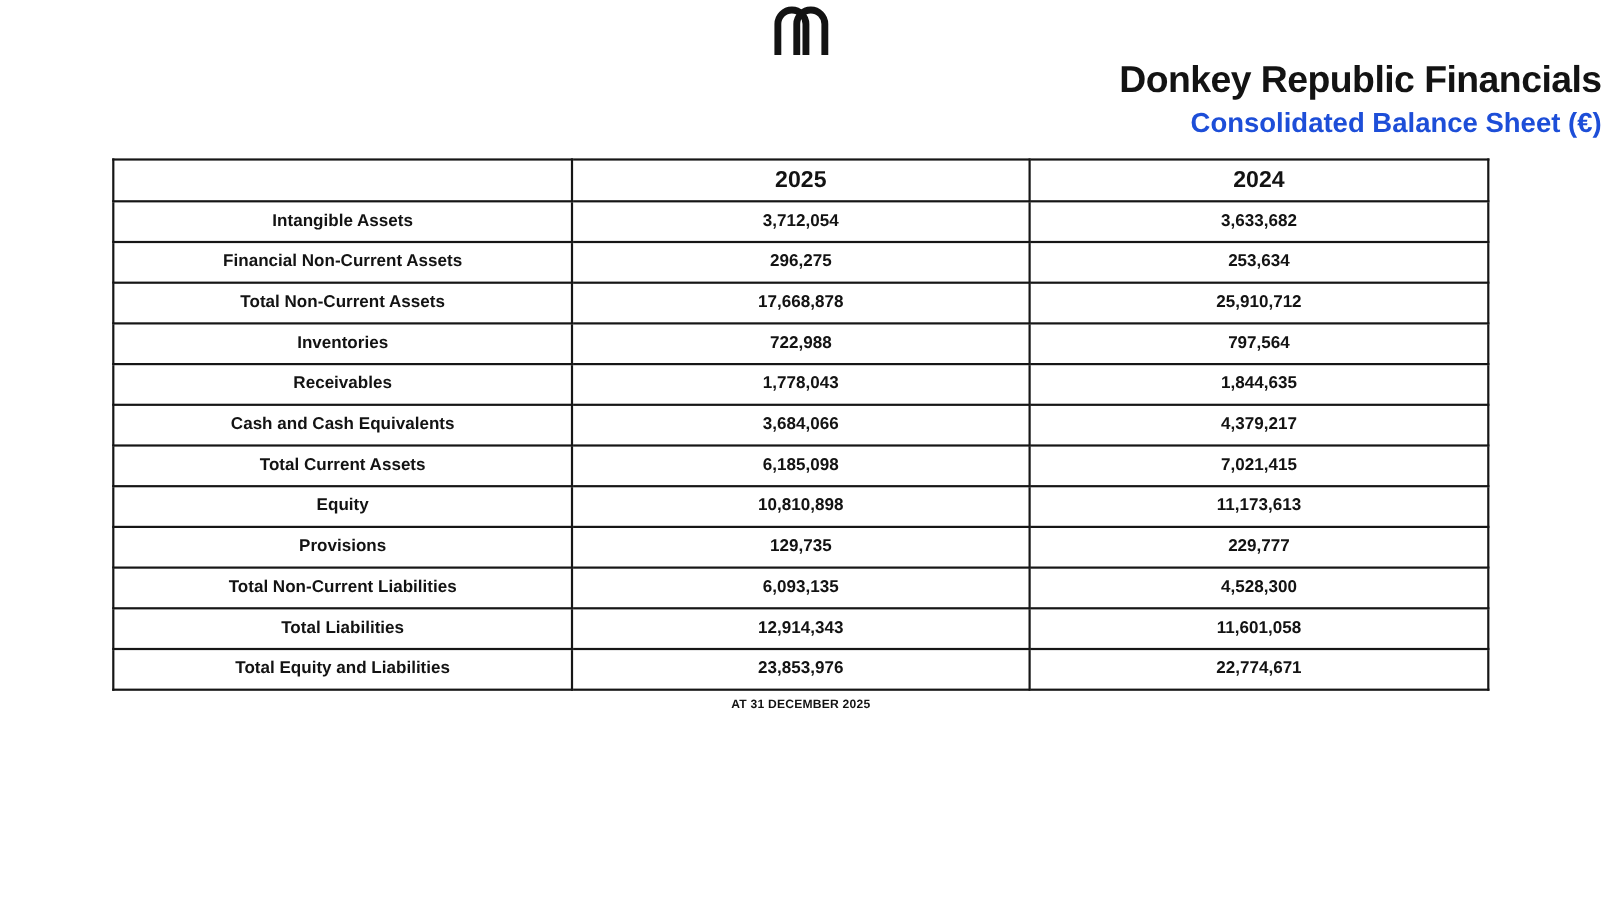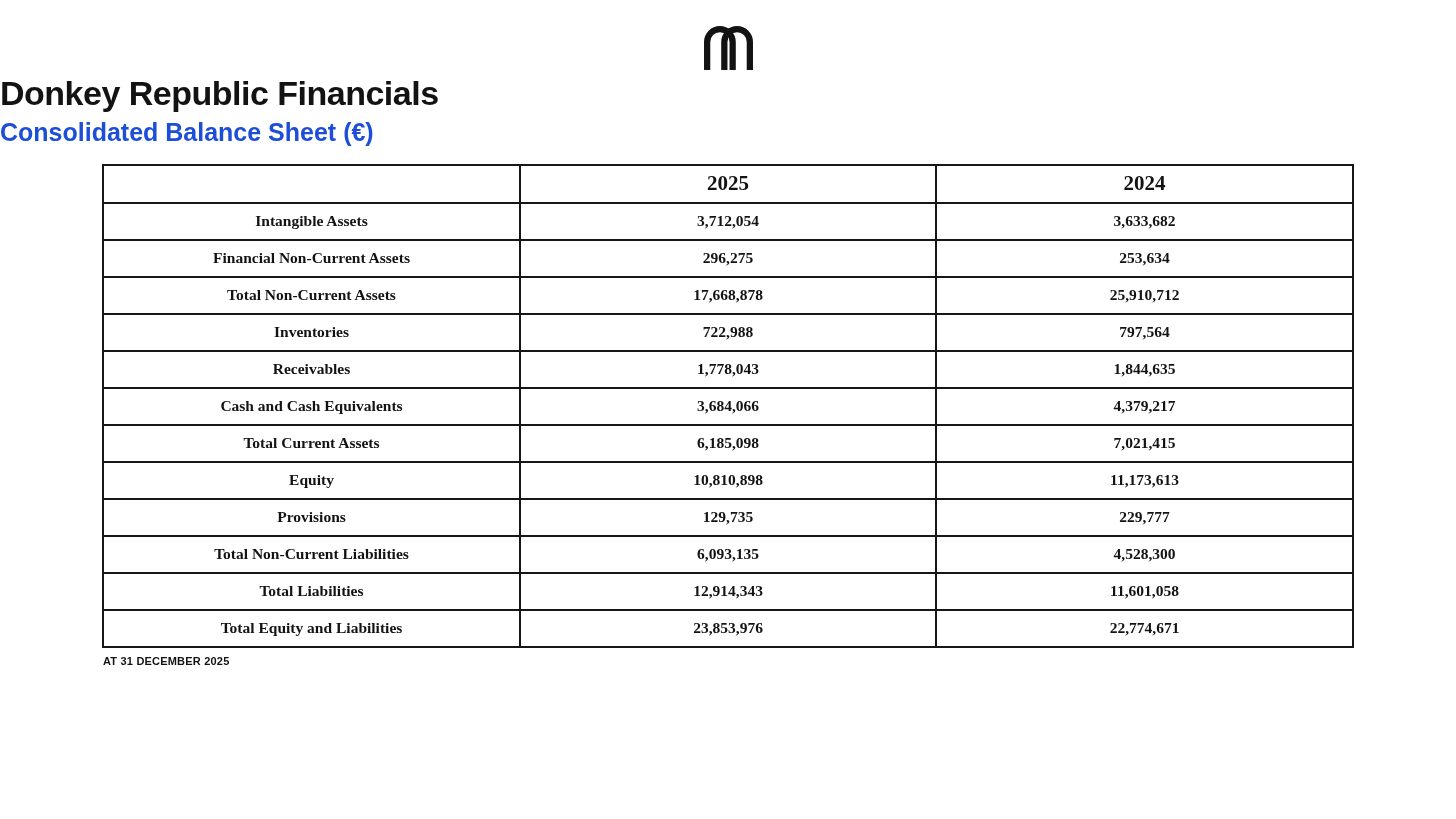--- a/index.html
+++ b/index.html
@@ -10,22 +10,21 @@
   .page {
     position: relative;
     width: 1456px;
     height: 819px;
     background: #ffffff;
     font-family: "Liberation Sans", sans-serif;
     color: #131313;
     overflow: hidden;
   }
   .brand-block {
-    text-align: left;
-    padding-top: 20px;
+    text-align: right;
   }
   .logo {
     display: block;
     margin: 0 auto;
   }
   .page-title {
     margin: 4px 0 0 0;
     font-size: 34px;
     line-height: 1.15;
     font-weight: bold;
@@ -37,21 +36,20 @@
     font-size: 25px;
     line-height: 1.1;
     font-weight: bold;
     color: #1d4ed8;
   }
   table.balance-sheet {
     width: 1250px;
     margin: 17px auto 0 auto;
     border-collapse: collapse;
     table-layout: fixed;
-    font-family: Liberation Serif, serif;
   }
   table.balance-sheet th,
   table.balance-sheet td {
     border: 2px solid #161616;
     text-align: center;
     vertical-align: middle;
     font-weight: bold;
     color: #131313;
     padding: 0 6px;
     overflow: hidden;
@@ -65,21 +63,21 @@
     height: 35px;
     font-size: 15.5px;
   }
   .footnote {
     width: 1250px;
     margin: 7px auto 0 auto;
     font-size: 11px;
     font-weight: bold;
     letter-spacing: 0.2px;
     color: #131313;
-    text-align: left;
+    text-align: center;
   }
 </style>
 </head>
 <body>
 
 <div class="page">
 
   <div class="brand-block">
     <svg class="logo" width="57" height="50" viewBox="0 0 54 48" aria-hidden="true">
       <path d="M6.5 48 V21 A12.25 12.25 0 0 1 31 21 V48" fill="none" stroke="#131313" stroke-width="6"></path>

